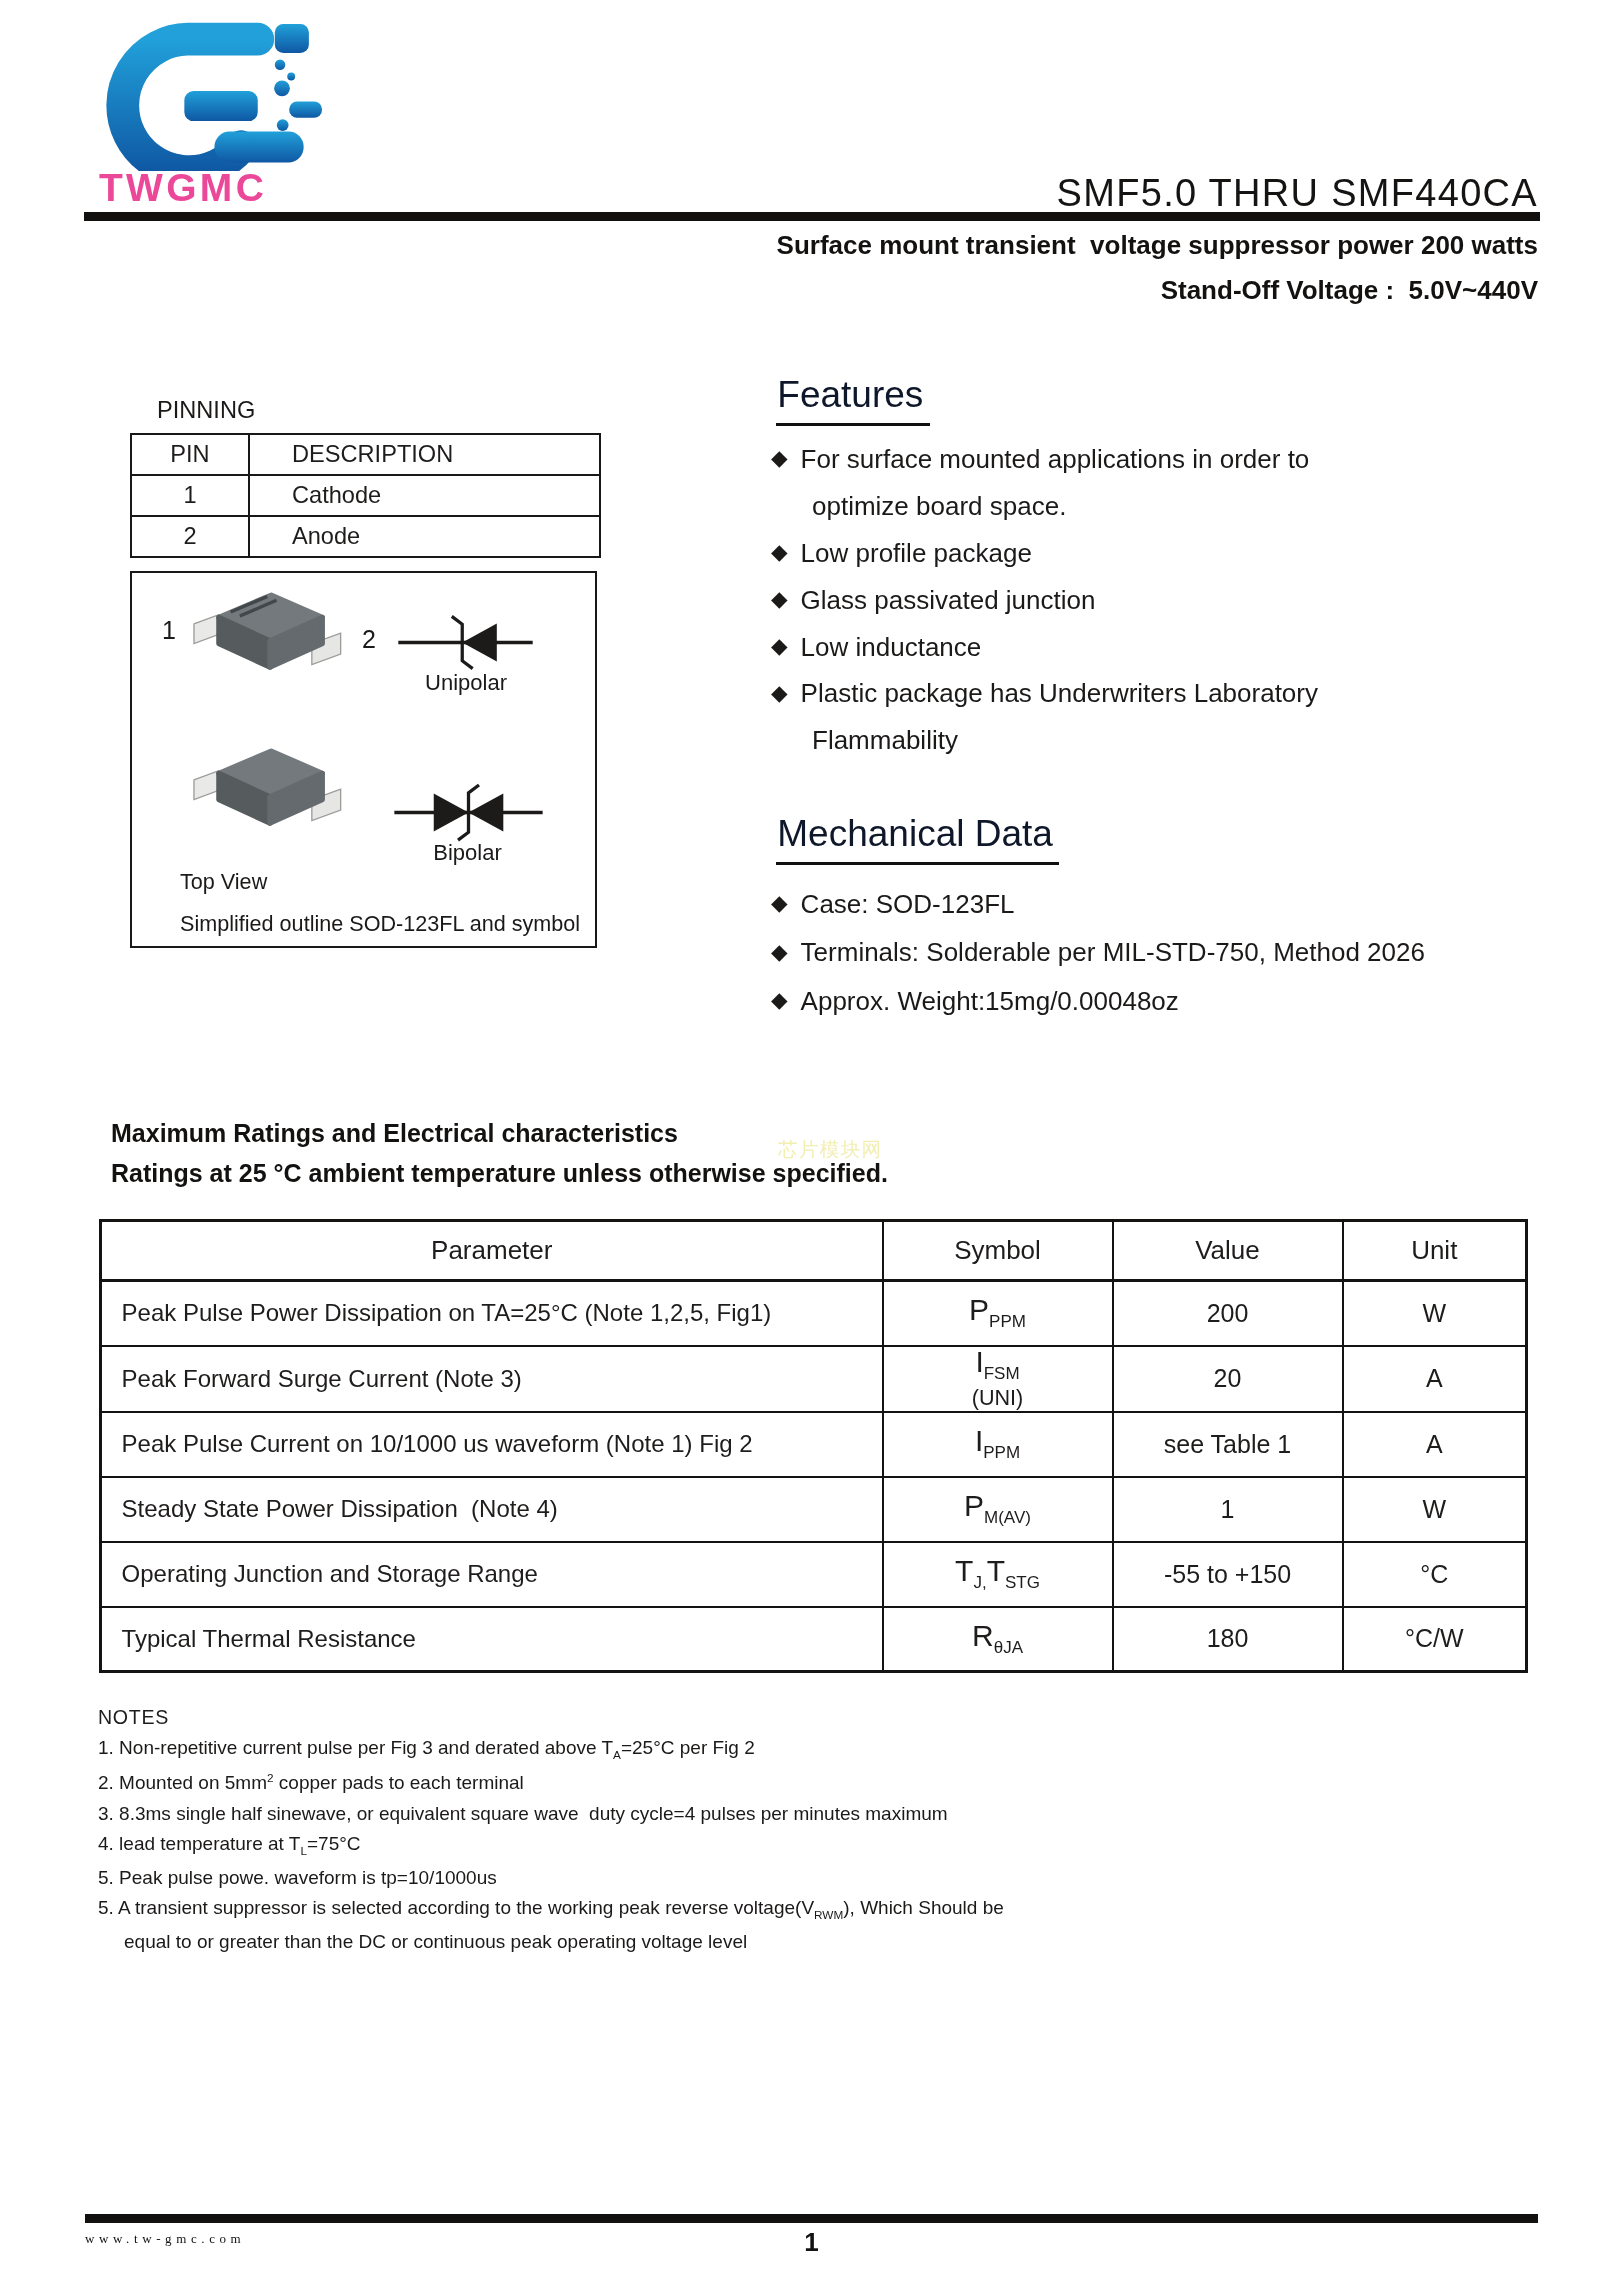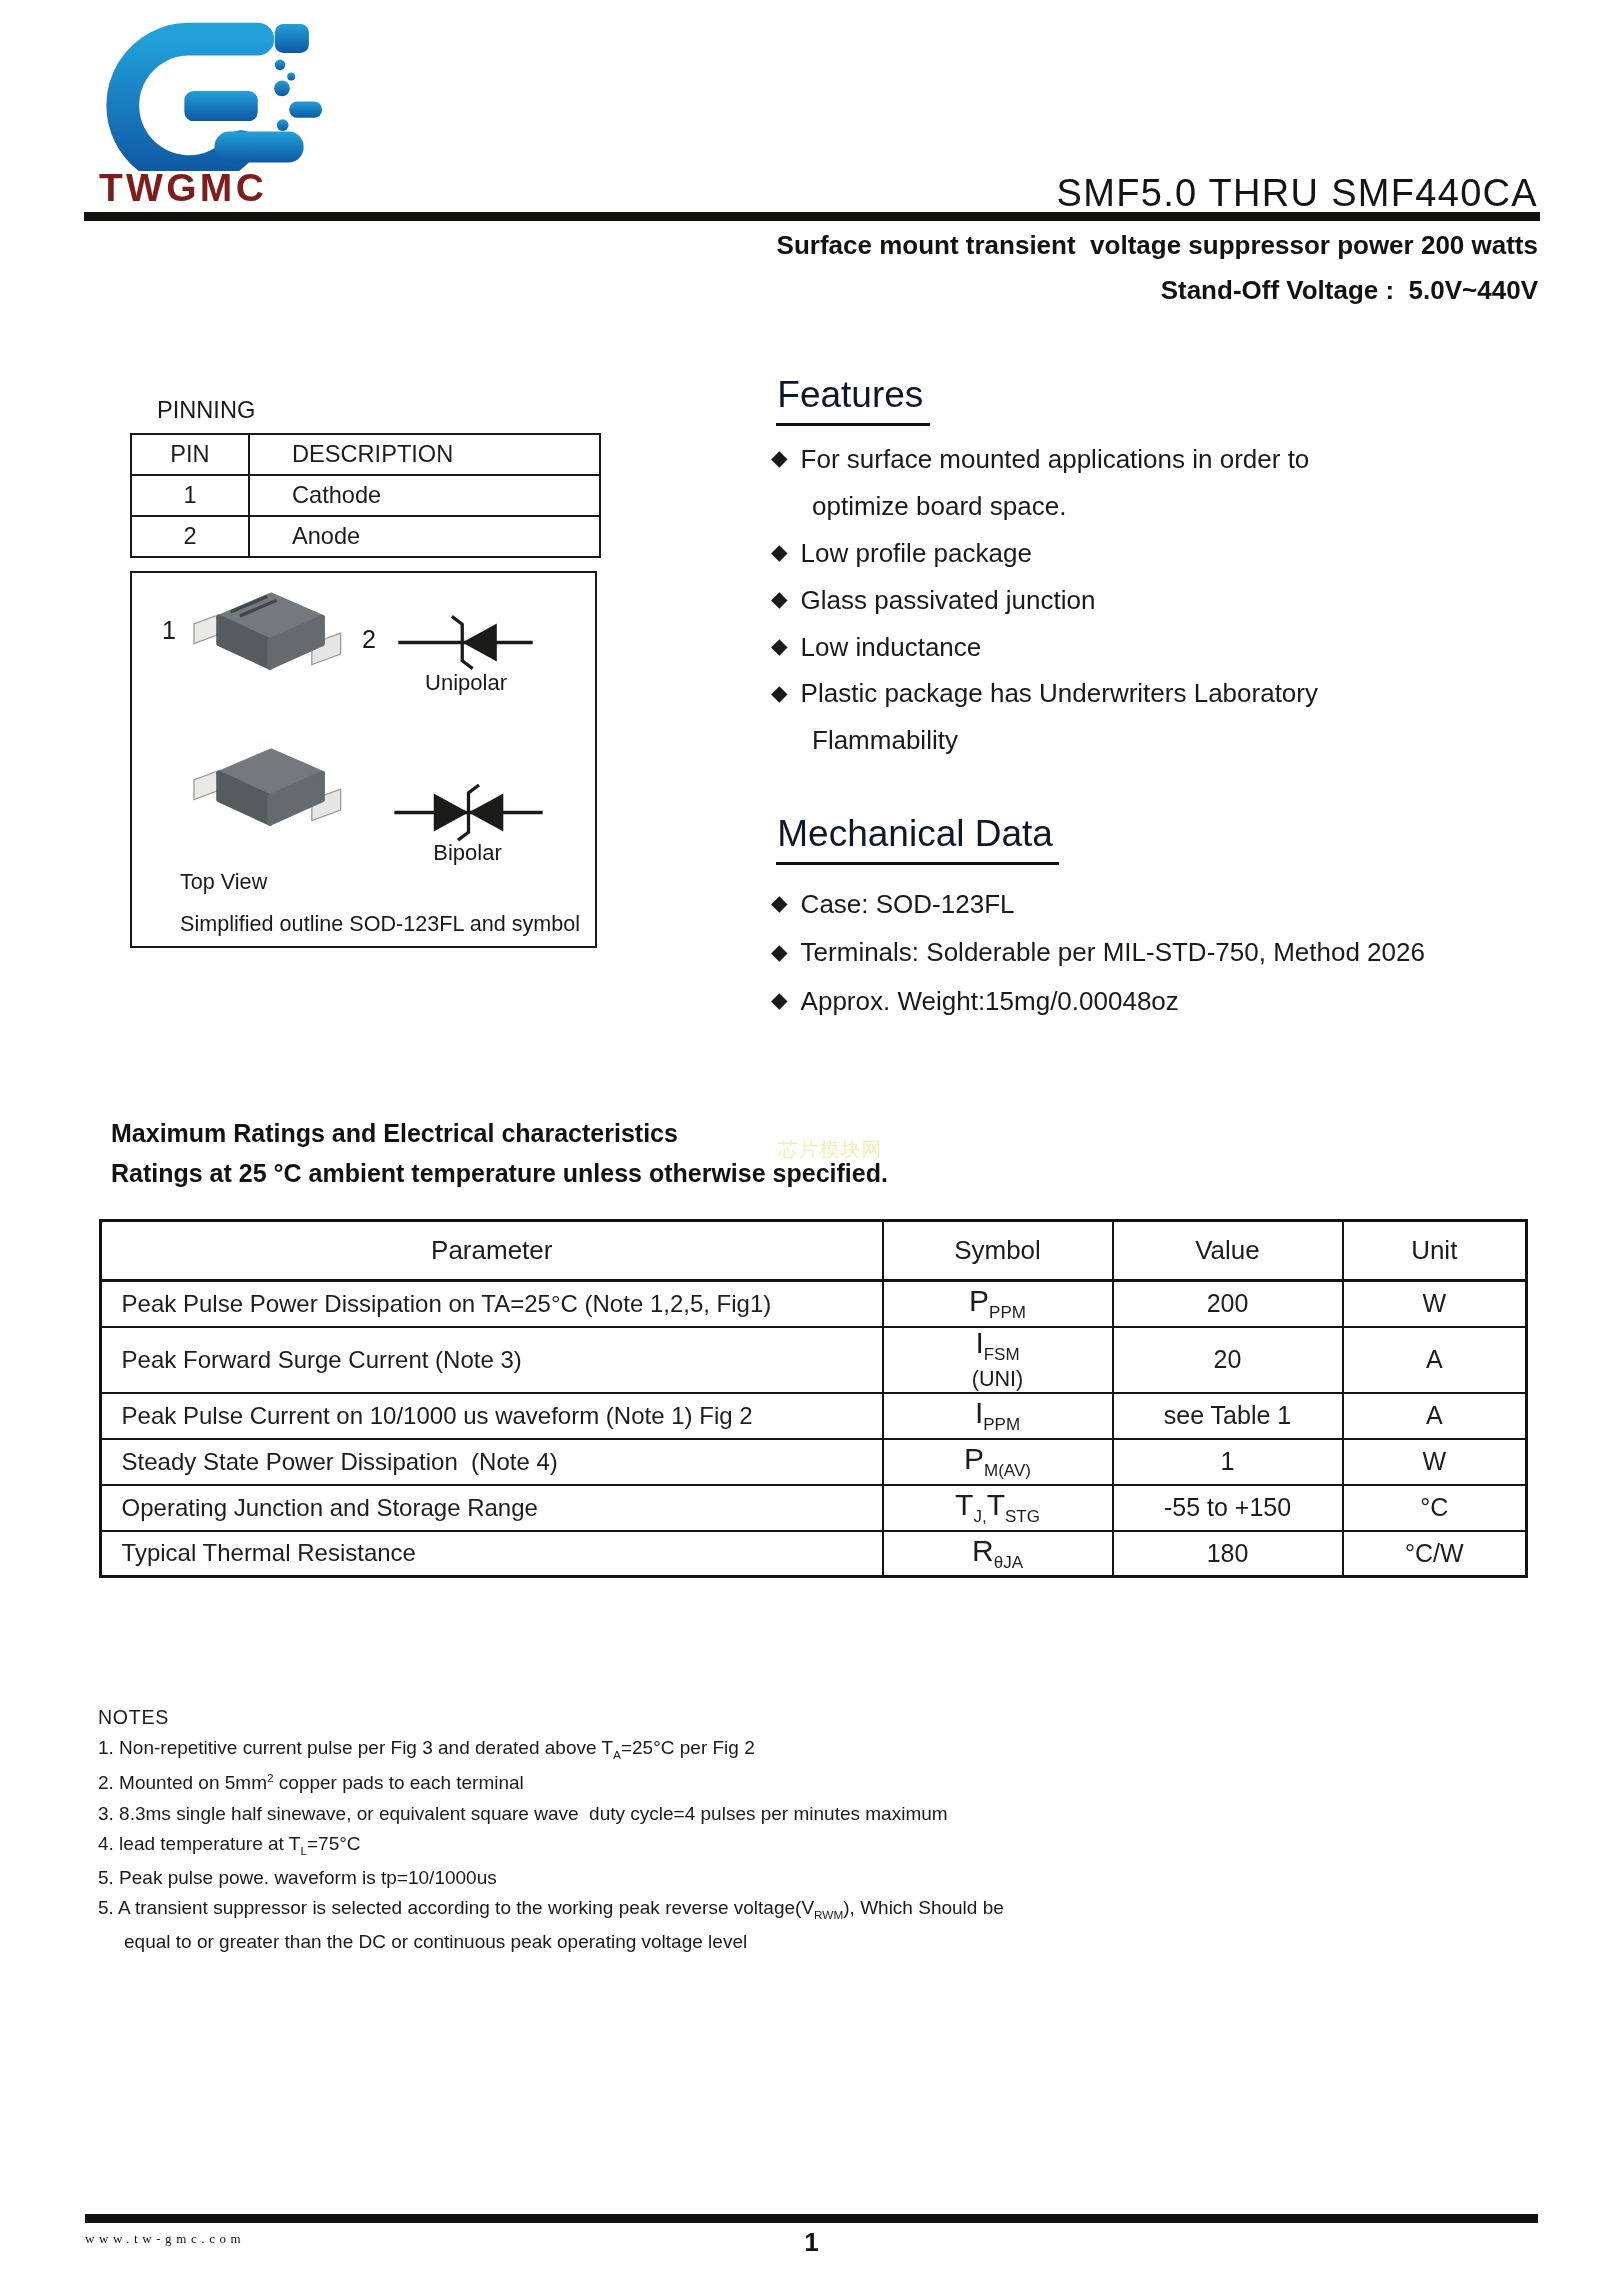--- a/index.html
+++ b/index.html
@@ -1,21 +1,21 @@
 <!DOCTYPE html>
 <html style="font-size:10.5px"><head>
 <meta charset="utf-8">
 <style>
   html,body{margin:0;padding:0;background:#fff;}
   .page{position:relative;width:1623px;height:2295px;background:#ffffff;
         font-family:"Liberation Sans", sans-serif;color:#1f1d1c;overflow:hidden;}
   .abs{position:absolute;}
 
   
-  .logo-text{font-size:39px;font-weight:800;letter-spacing:3.3px;color:#7f1d1d;}
+  .logo-text{font-size:39px;font-weight:800;letter-spacing:3.3px;color:#ec4899;}
   .doc-title{font-size:38px;letter-spacing:1.3px;color:#161412;white-space:pre;margin-top:11px;}
   .rule{background:#131110;height:9.2px;}
   .subtitle{font-size:26px;font-weight:700;white-space:pre;color:#141210;}
 
   
   .section-label{font-size:23.6px;color:#1c1a19;}
   table.pin{border-collapse:collapse;table-layout:fixed;width:469px;border:2.6px solid #1a1817;}
   table.pin td{border:2px solid #1a1817;font-size:23.6px;height:37px;vertical-align:middle;}
   table.pin td.c{text-align:center;}
   table.pin td.l{text-align:left;padding-left:42px;}
@@ -33,21 +33,21 @@
   .feat-line{display:flex;align-items:flex-start;font-size:26px;line-height:1.05;color:#1c1a19;}
   .feat-line .diamond{font-size:21.6px;margin-right:13px;position:relative;top:1.3px;}
   .feat-line.cont{padding-left:41px;}
   .mech-col{display:flex;flex-direction:column;gap:21px;}
 
   
   .ratings-title{font-size:25px;font-weight:700;color:#141210;}
   .watermark{font-size:19.6px;letter-spacing:1.3px;}
   table.ratings{border-collapse:collapse;table-layout:fixed;width:1427px;border:3.3px solid #151312;}
   table.ratings td{border:2.6px solid #151312;vertical-align:middle;}
-  table.ratings tr{height:46px;}
+  table.ratings tr{height:65px;}
   table.ratings tr.hdr{height:60px;}
   table.ratings td.hd{text-align:center;font-size:26px;border-bottom:3.9px solid #151312;margin-top:30px;}
   table.ratings td.param{font-size:24px;padding-left:19.6px;white-space:pre-wrap;}
   table.ratings td.sym{text-align:center;font-size:30px;line-height:0.95;}
   table.ratings td.sym sub{font-size:17px;vertical-align:-6.5px;}
   table.ratings td.sym .small{font-size:21.6px;}
   table.ratings td.val,table.ratings td.unit{text-align:center;font-size:25px;}
 
   
   .notes-col{display:flex;flex-direction:column;gap:10.5px;}

